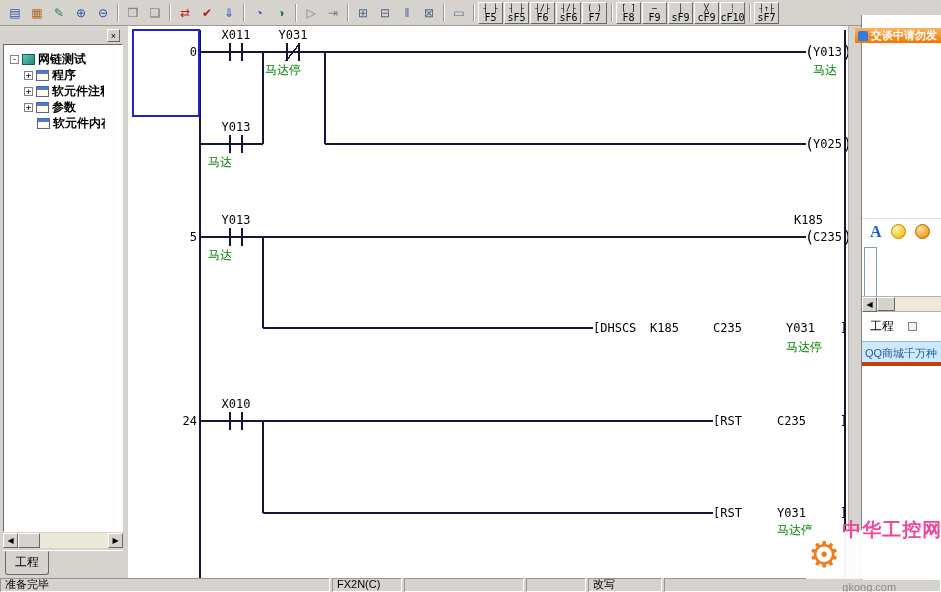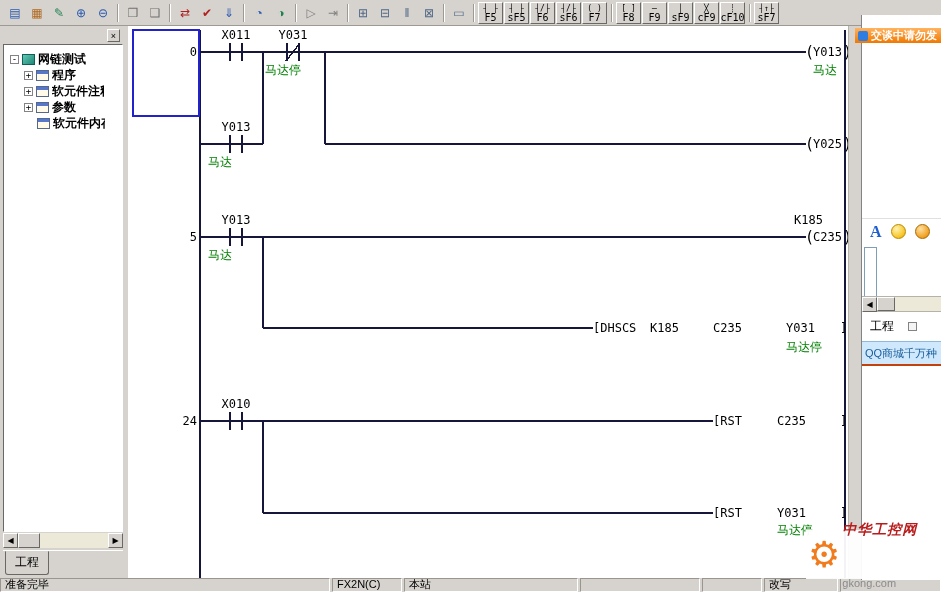--- a/index.html
+++ b/index.html
@@ -68,27 +68,27 @@
   .emoji { width:15px; height:15px; border-radius:50%; flex:none;
     background:radial-gradient(circle at 35% 30%, #fff3b0, #f7c322 70%, #d89a00); border:1px solid #b88a00; }
   .e2 { background:radial-gradient(circle at 35% 30%, #ffe0a0, #f0a020 70%, #c87800); border:1px solid #a86800; }
   .input-strip { position:absolute; left:2px; top:232px; width:13px; height:58px; border:1px solid #7f9db9; background:#fff; }
   .chat-hscroll { position:absolute; left:0; top:281px; right:0; height:16px; background:#ece9d8;
     border-top:1px solid #b5b2ac; border-bottom:1px solid #b5b2ac; display:flex; }
   .chat-thumb { width:18px; background:#d6d3ce; border:1px solid; border-color:#fff #6a6864 #6a6864 #fff; }
   .panel-label { position:absolute; left:8px; top:303px; font-size:12px; display:flex; align-items:center; gap:14px; }
   .mini-box { width:9px; height:9px; border:1px solid #848284; background:#f4f4f4; }
   .banner { position:absolute; left:0; top:326px; right:0; height:25px; background:#cfe8fb;
-    border-top:1px solid #8fb8dd; border-bottom:2px solid #c2410c; color:#1a5e9e; font-size:11px;
+    border-top:1px solid #8fb8dd; border-bottom:4px solid #c2410c; color:#1a5e9e; font-size:11px;
     line-height:23px; padding-left:3px; white-space:nowrap; overflow:hidden; }
   
   #watermark { position:absolute; left:806px; top:530px; width:135px; height:49px;
     background:rgba(255,255,255,.95); display:flex; align-items:center; z-index:6; }
   .gear { font-size:36px; color:#f07c1e; line-height:40px; margin:0 2px; }
-  .brand { color:#b91c1c; font-weight:bold; font-size:14px; white-space:nowrap; letter-spacing:1px;font-style:italic; }
+  .brand { color:#ec4899; font-weight:bold; font-size:19px; white-space:nowrap; letter-spacing:1px; }
   .domain { color:#8a8a8a; font-size:11px;margin-top:38px; }
   
   #statusbar { position:absolute; left:0; top:578px; width:941px; height:14px; background:#d6d3ce;
     display:flex; gap:2px; font-size:11px;border-radius:7px; }
   .sb-seg { border:1px solid; border-color:#9a958f #fff #fff #9a958f; line-height:11px;
     padding:0 4px; height:14px; white-space:nowrap; overflow:hidden; }
 </style>
 </head>
 <body>
 
@@ -356,18 +356,17 @@
   <span class="gear">⚙</span>
   <div>
     <div class="brand">中华工控网</div>
     <div class="domain">gkong.com</div>
   </div>
 </div>
 
 <div id="statusbar">
   <div class="sb-seg" style="width:330px">准备完毕</div>
   <div class="sb-seg" style="width:70px">FX2N(C)</div>
-  <div class="sb-seg" style="width:174px">本站</div>
   <div class="sb-seg" style="width:120px"></div>
   <div class="sb-seg" style="width:60px"></div>
   <div class="sb-seg" style="width:74px">改写</div>
   <div class="sb-seg" style="flex:1"></div>
 </div>
 
 </body></html>

